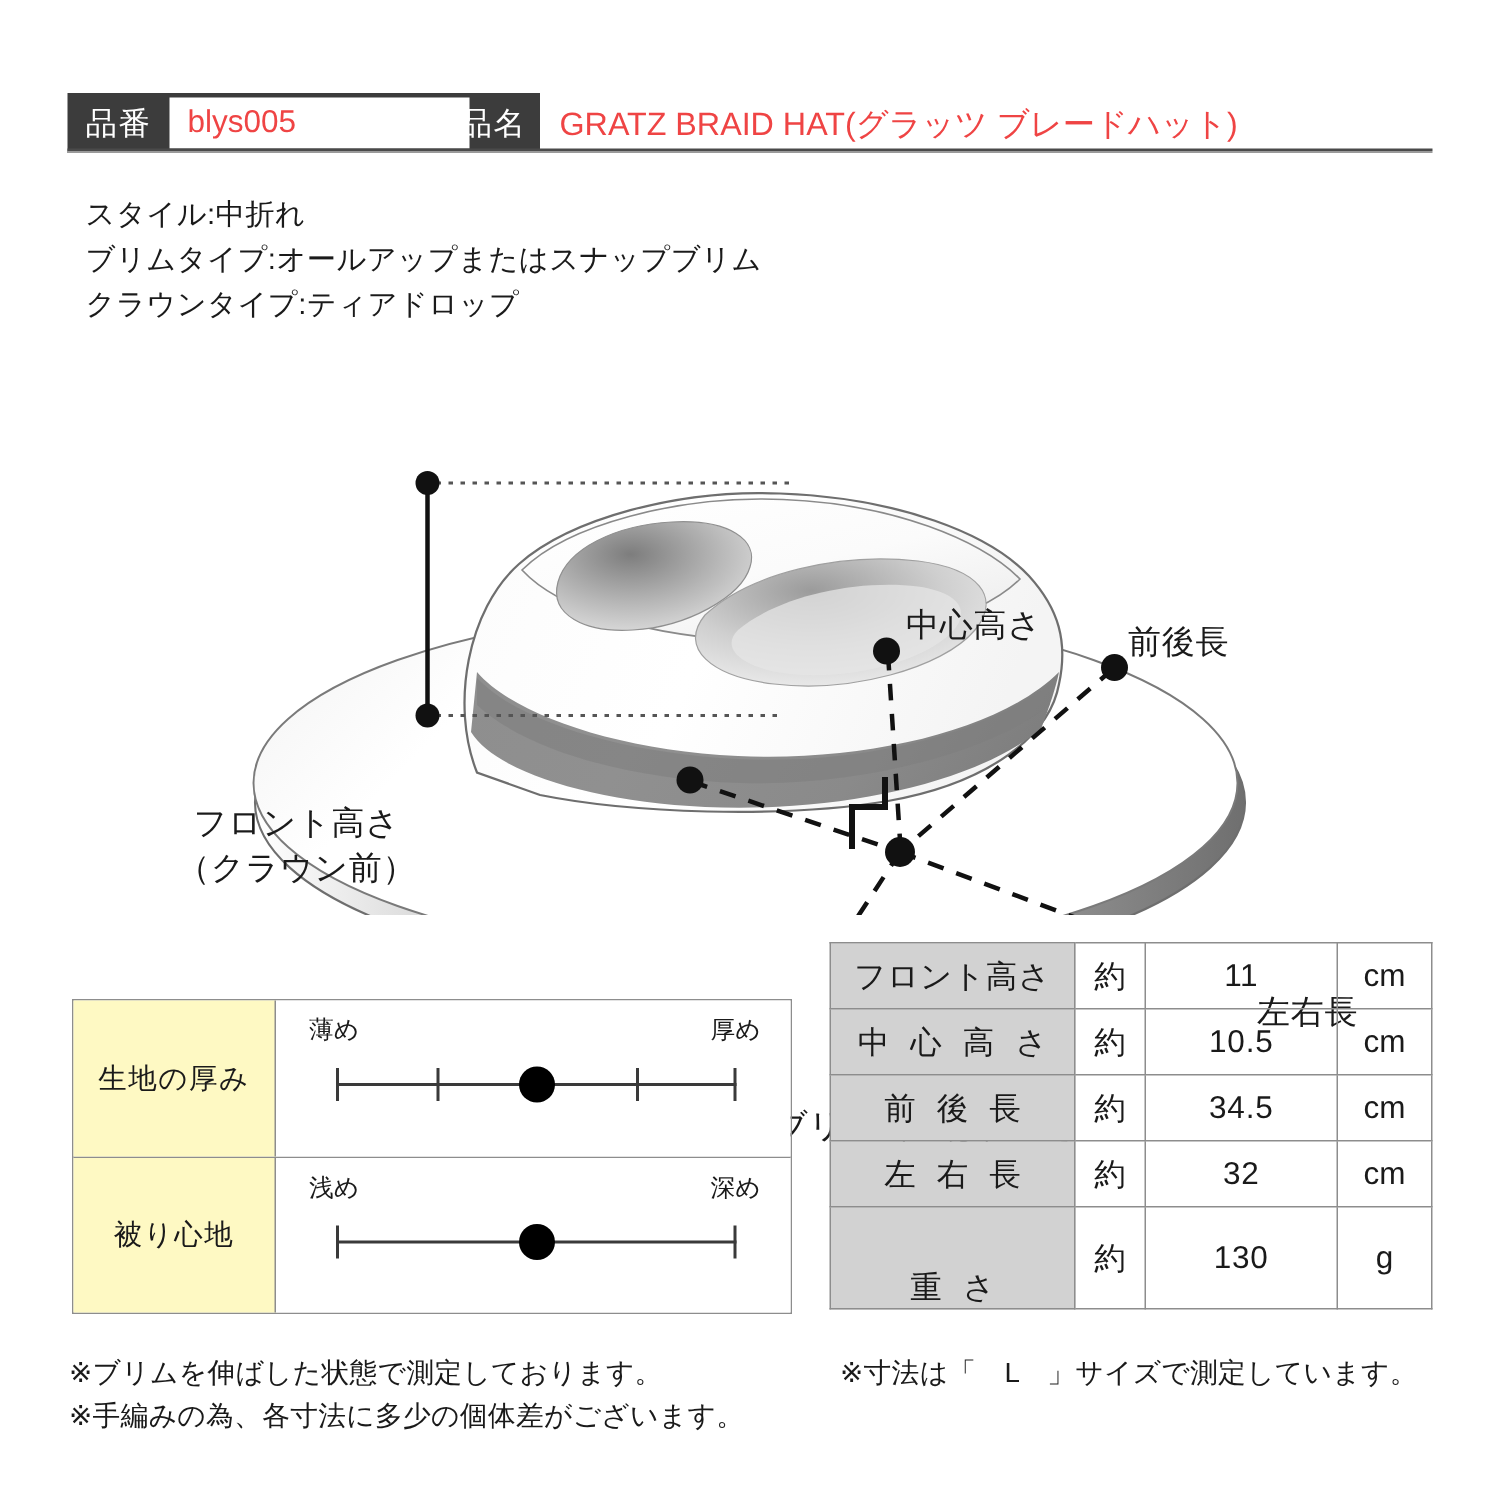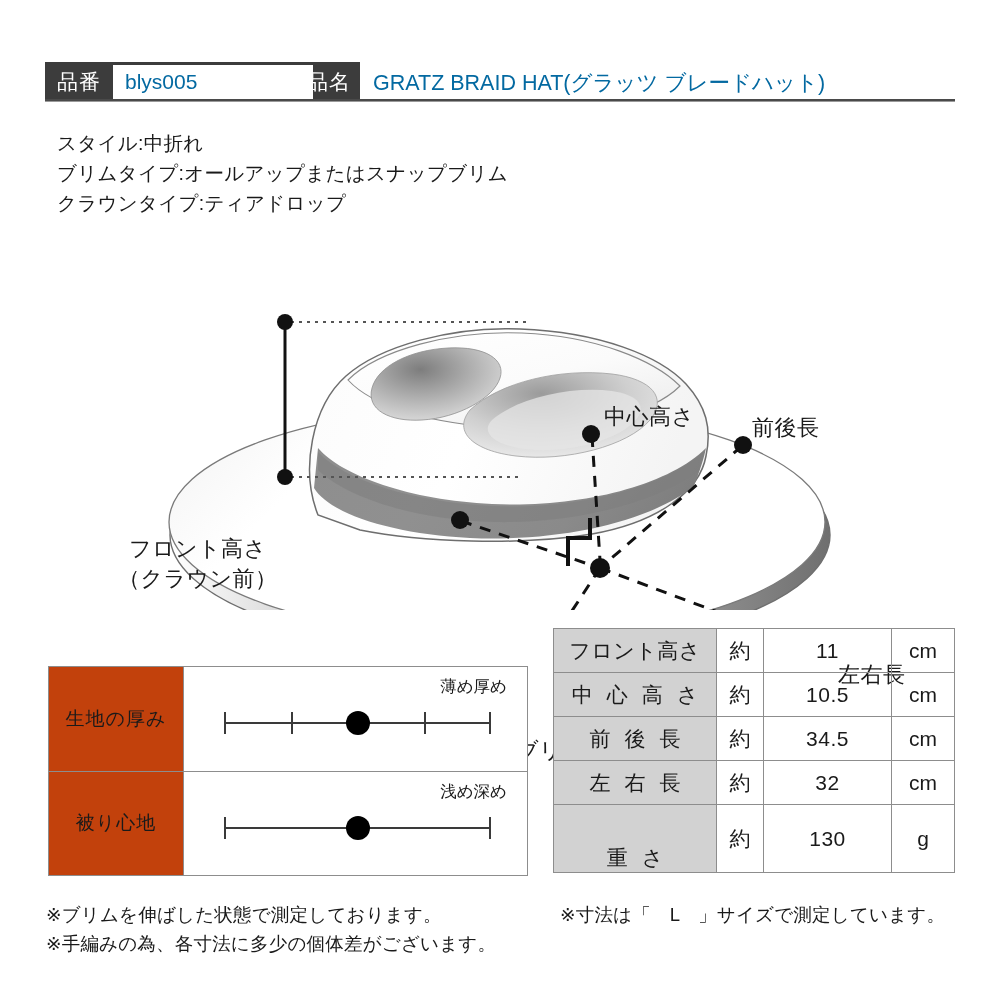--- a/index.html
+++ b/index.html
@@ -25,21 +25,21 @@
   .hdr-white.v1{left:68px;width:200px;}
   .hdr-label{
     position:absolute;top:0;height:40px;display:flex;align-items:center;
     justify-content:center;color:#ffffff;font-size:21px;letter-spacing:1px;
     font-weight:400;
   }
   .hdr-label.l1{left:0;width:68px;}
   .hdr-label.l2{left:232px;width:82px;}
   .hdr-value{
     position:absolute;top:0;height:40px;display:flex;align-items:center;
-    color:#0369a1;font-size:21px;
+    color:#ef4444;font-size:21px;
   }
   .hdr-value.v1{left:80px;}
   .hdr-value.v2{left:328px;font-size:21.5px;white-space:nowrap;}
   .hdr-rule{
     position:absolute;left:45px;top:99px;width:910px;height:3px;
     background:linear-gradient(to bottom,#4a4a4a 0 2px,#9a9a9a 2px 3px);
   }
 
   
   .spec-list{position:absolute;left:57px;top:128px;}
@@ -60,28 +60,28 @@
 
   
   .slider-table{
     position:absolute;left:48px;top:666px;width:480px;height:210px;
     border:1px solid #8d8d8d;box-sizing:border-box;
     display:flex;flex-direction:column;
   }
   .s-row{display:flex;flex:1;border-bottom:1px solid #8d8d8d;}
   .s-row:last-child{border-bottom:none;}
   .s-label{
-    width:134px;flex:0 0 134px;background:#c2410c;border-right:1px solid #8d8d8d;
+    width:134px;flex:0 0 134px;background:#fef9c3;border-right:1px solid #8d8d8d;
     display:flex;align-items:center;justify-content:center;
     font-size:19px;letter-spacing:1px;
   }
   .s-cell{flex:1;position:relative;background:#ffffff;}
   .s-ends{
     position:absolute;left:22px;right:20px;top:9px;display:flex;
-    justify-content:flex-end;font-size:16.5px;
+    justify-content:space-between;font-size:16.5px;
   }
   .s-scale{position:absolute;left:40px;right:36px;top:45px;height:22px;}
   .s-axis{position:absolute;left:0;right:0;top:10px;height:2px;background:#3a3a3a;}
   .s-tick{position:absolute;top:0;width:2px;height:22px;background:#3a3a3a;}
   .s-dot{
     position:absolute;top:-1px;width:24px;height:24px;border-radius:50%;
     background:#000000;transform:translateX(-12px);
   }
 
   

